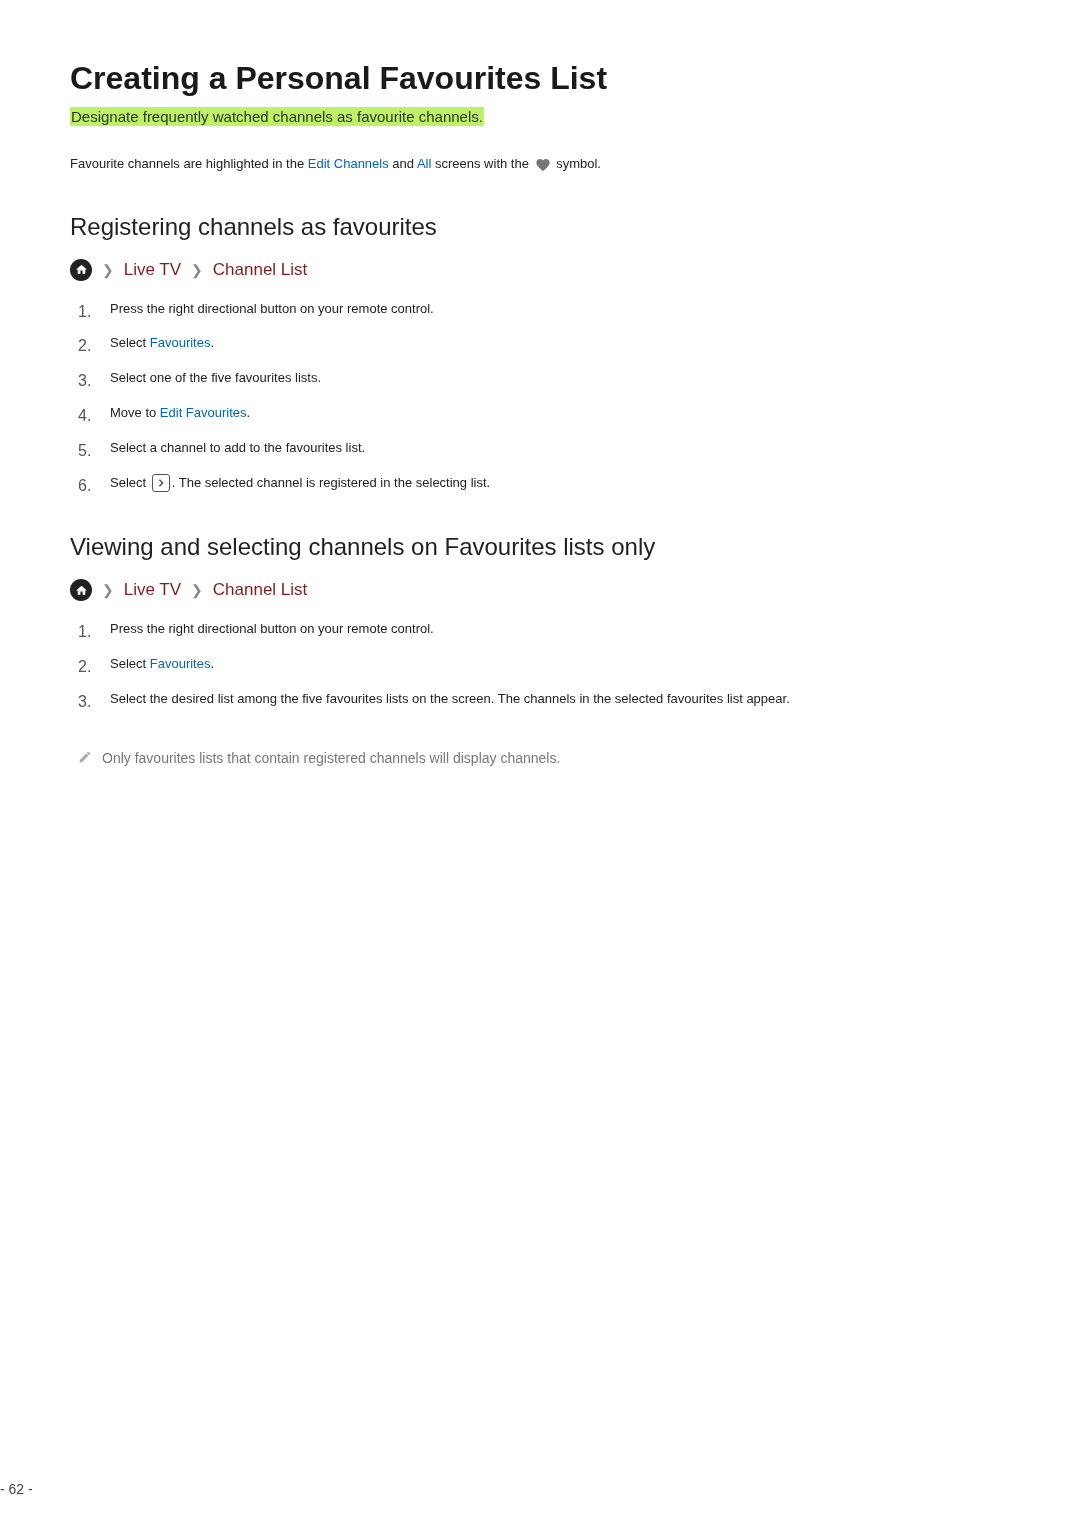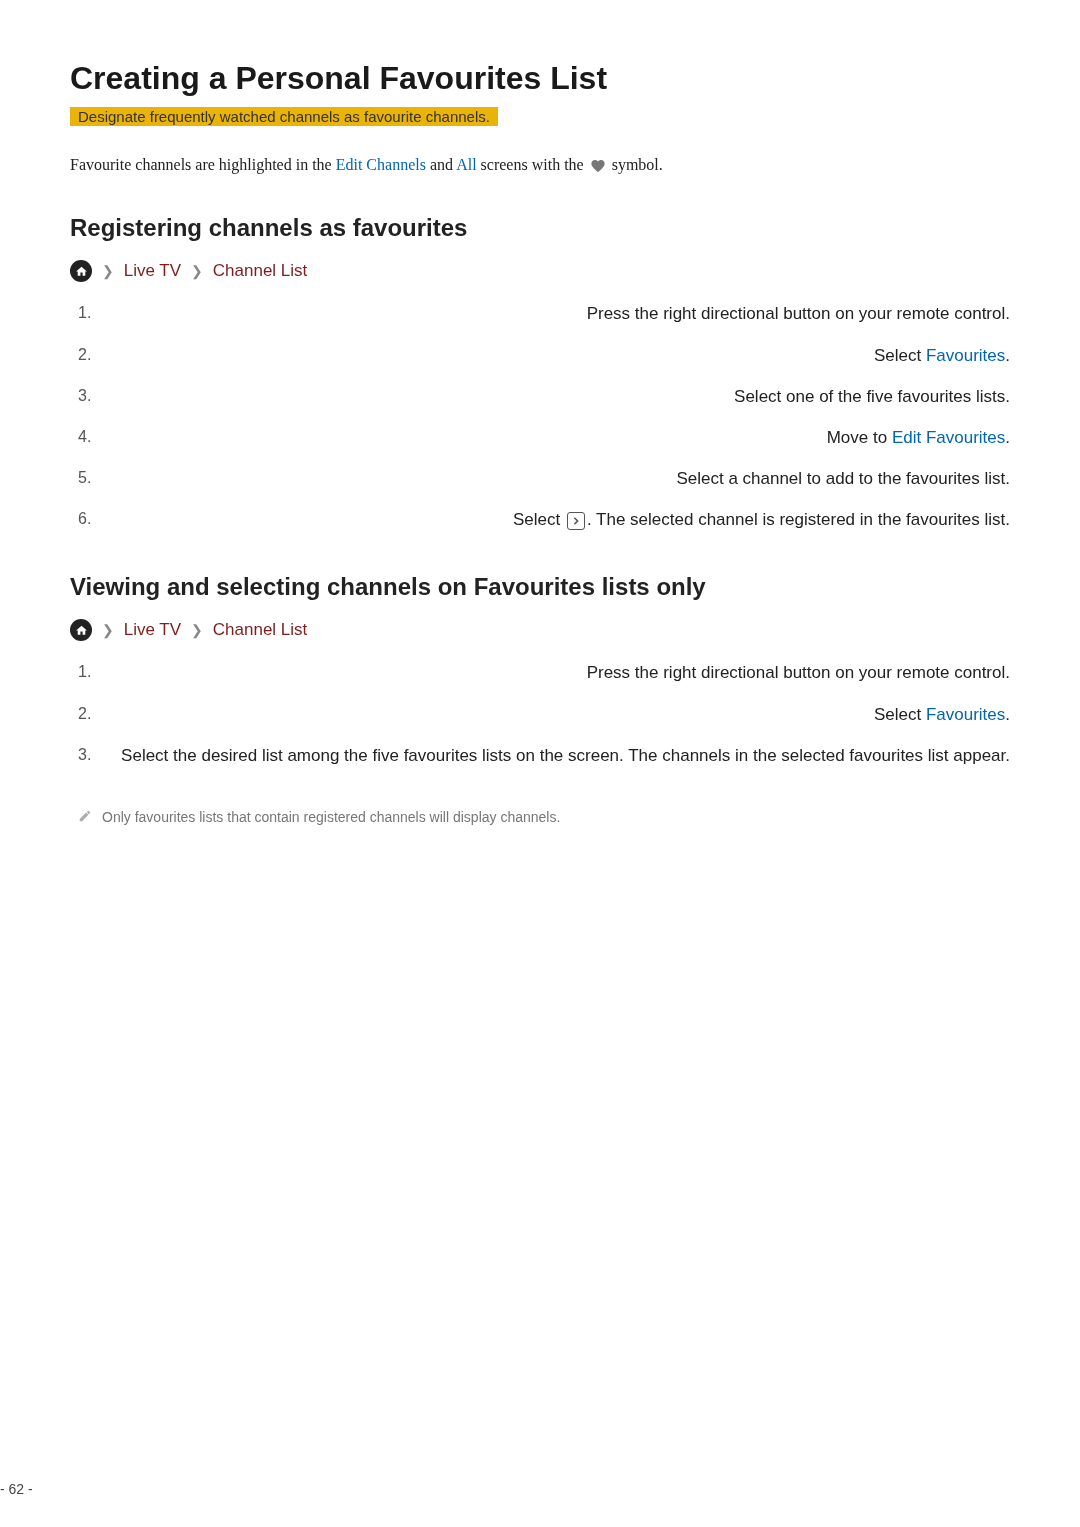--- a/index.html
+++ b/index.html
@@ -16,39 +16,38 @@
       color: #222;
       position: relative;
     }
     h1 {
       font-size: 32px;
       font-weight: 700;
       margin-bottom: 10px;
       color: #1a1a1a;
     }
     .highlight {
-      background: #eab308;
+      background: #bef264;
       display: inline-block;
       font-size: 15px;
       color: #333;
-      padding: 1px 8px;
+      padding: 1px 1px;
       margin-bottom: 30px;
     }
     .intro-p {
-      font-size: 16px;
+      font-size: 13px;
       margin-bottom: 40px;
       color: #222;
-      font-family: Liberation Serif, serif;
     }
     .link-text {
       color: #0066b3;
     }
     h2 {
       font-size: 24px;
-      font-weight: 700;
+      font-weight: 400;
       margin-bottom: 18px;
       color: #222;
     }
     .breadcrumb {
       display: flex;
       align-items: center;
       gap: 10px;
       margin-bottom: 18px;
       font-size: 17px;
       font-weight: 500;
@@ -78,24 +77,23 @@
     ol {
       list-style: none;
       counter-reset: item;
       margin-bottom: 40px;
     }
     ol li {
       counter-increment: item;
       position: relative;
       padding-left: 40px;
       margin-bottom: 14px;
-      font-size: 17px;
+      font-size: 13px;
       line-height: 1.6;
       color: #222;
-      text-align: right;
     }
     ol li::before {
       content: counter(item) ".";
       position: absolute;
       left: 8px;
       font-size: 16px;
       color: #555;
       font-weight: 400;
     }
     .select-icon-box {
@@ -188,21 +186,21 @@
   <li>Select one of the five favourites lists.</li>
   <li>
     <span>Move to </span><span class="link-text">Edit Favourites</span><span>.</span>
   </li>
   <li>Select a channel to add to the favourites list.</li>
   <li>
     <span>Select </span><span class="select-icon-box">
         <svg viewBox="0 0 10 10">
           <polyline points="3,1 7,5 3,9"></polyline>
         </svg>
-      </span><span>. The selected channel is registered in the favourites list.</span>
+      </span><span>. The selected channel is registered in the selecting list.</span>
   </li>
 </ol>
 
 <h2>Viewing and selecting channels on Favourites lists only</h2>
 
 <div class="breadcrumb">
   <span class="home-icon">
     <svg viewBox="0 0 24 24">
         <path d="M10 20v-6h4v6h5v-8h3L12 3 2 12h3v8z"></path>
       </svg>

